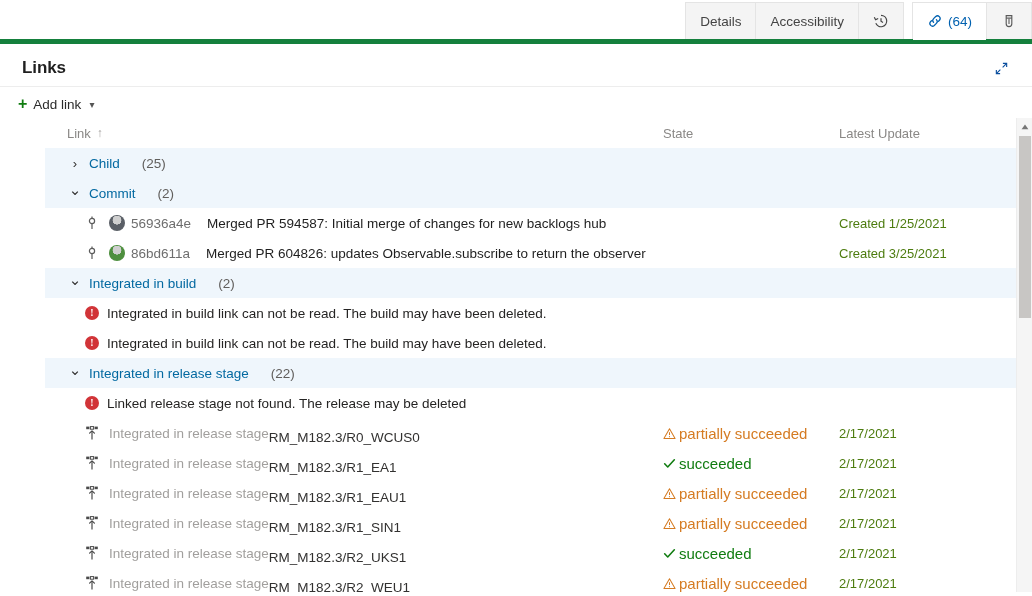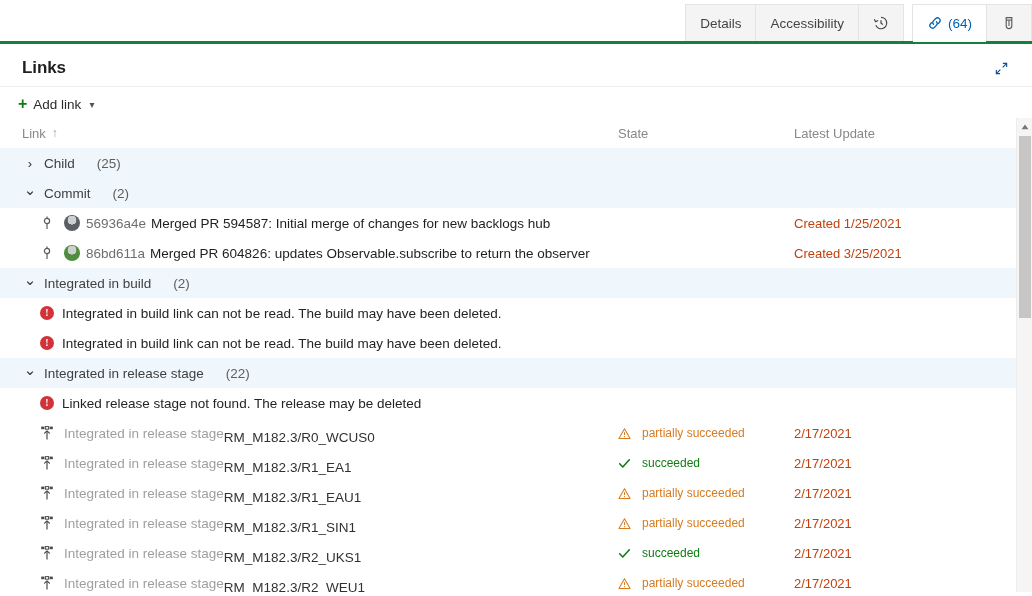--- a/index.html
+++ b/index.html
@@ -10,21 +10,21 @@
     background: #ffffff;
     font-family: "Liberation Sans", sans-serif;
     -webkit-font-smoothing: antialiased;
   }
 
   
   .tabbar {
     position: relative;
     height: 44px;
     background: #ffffff;
-    border-bottom: 3px solid #15803d;
+    border-bottom: 5px solid #15803d;
     display: flex;
     justify-content: flex-end;
     align-items: flex-end;
     padding-right: 0px;
   }
   .tab {
     height: 37px;
     display: flex;
     align-items: center;
     justify-content: center;
@@ -103,20 +103,21 @@
     top: 0px;
   }
   .addlink .caret {
     color: #555; font-size: 10px; margin-left: 2px;
   }
 
   
   .grid-wrap {
     position: relative;
     height: calc(596px - 44px - 44px - 34px);
+    padding-left: 45px;
   }
   .colhead {
     display: flex;
     align-items: center;
     height: 30px;
     font-size: 13px;
     color: #8a8886;
     padding-left: 22px;
   }
   .c-link  { width: 596px; display:flex; align-items:center; gap:6px; }
@@ -135,21 +136,21 @@
     height: 30px;
     font-size: 13.5px;
     padding-left: 22px;
     color: #252423;
     white-space: nowrap;
   }
   .row.group {
     background: #eff6fc;
   }
   .row.group .c-link { color: #1f1f1f; }
-  .grp-label { color: #404040; }
+  .grp-label { color: #0369a1; }
   .grp-count { color: #605e5c; margin-left: 16px; }
 
   .chev {
     width: 16px;
     display: inline-flex;
     align-items: center;
     justify-content: center;
     color: #323130;
     font-size: 11px;
     cursor: pointer;
@@ -168,37 +169,37 @@
   }
 
   .avatar {
     width: 16px; height: 16px;
     border-radius: 50%;
     margin-right: 6px;
     flex: 0 0 16px;
     display: block;
   }
 
-  .hashid { color: #6e6e6e; margin-right: 5px; }
+  .hashid { color: #6e6e6e; margin-right: 16px; }
   .linktext { color: #1f1f1f; }
   .muted-prefix { color: #a19f9d; }
   .strong-suffix { color: #323130; margin-top: 8px; }
 
   .errtext { color: #252423; }
 
   .state-cell {
     width: 176px;
     display: flex;
     align-items: center;
-    gap: 11px;
-    font-size: 12px;
+    gap: 3px;
+    font-size: 15px;
   }
   .state-warn { color: #d57b22; }
   .state-ok   { color: #107c10; }
-  .upd-cell { flex: 1; color: #c2410c; font-size: 13px; }
+  .upd-cell { flex: 1; color: #4d7c0f; font-size: 13px; }
 
   
   .err-badge {
     width: 14px; height: 14px;
     border-radius: 50%;
     background: #d13438;
     color: #fff;
     font-size: 10px;
     font-weight: 700;
     line-height: 14px;

